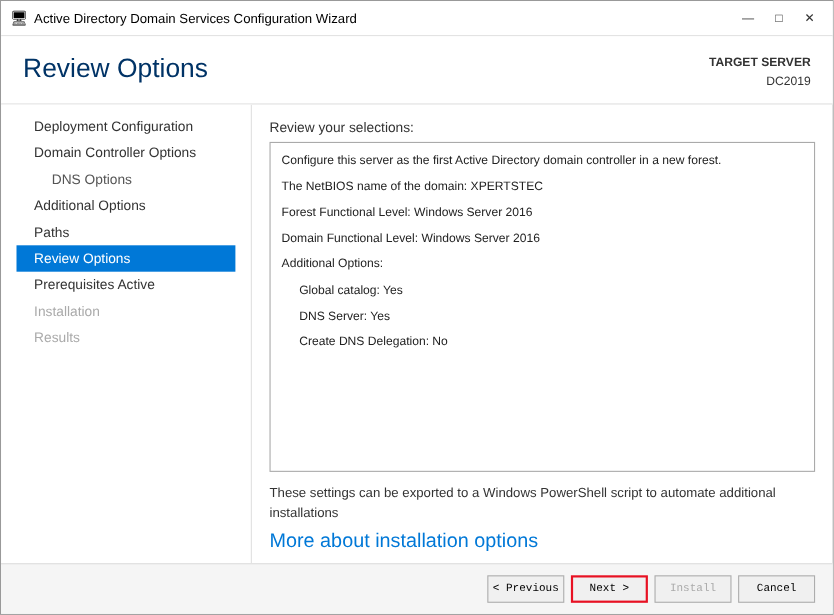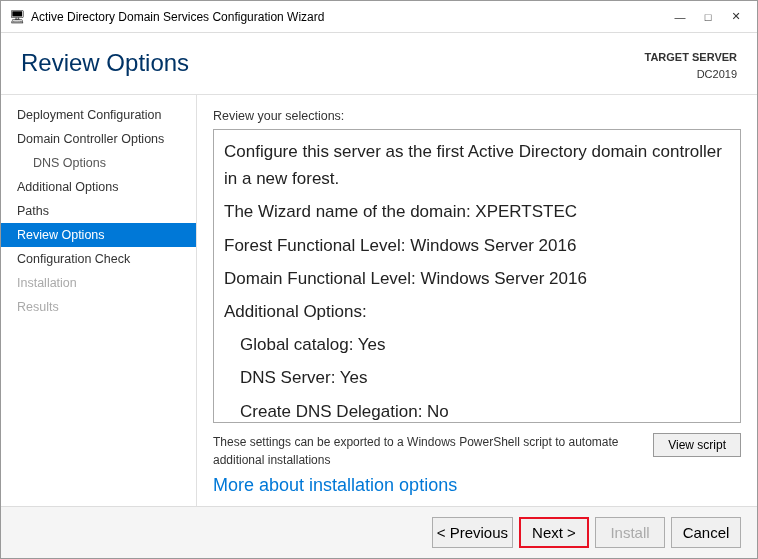--- a/index.html
+++ b/index.html
@@ -90,24 +90,24 @@
 
     
     .main-content {
       display: flex;
       flex: 1;
       overflow: hidden;
     }
 
     
     .sidebar {
-      width: 196px;
+      width: 228px;
       background: #fff;
       border-right: 1px solid #e0e0e0;
-      padding: 8px 0;
+      padding: 8px 14px;
       flex-shrink: 0;
     }
     .sidebar-item {
       padding: 5px 12px 5px 16px;
       font-size: 12.5px;
       color: #333;
       cursor: pointer;
       white-space: nowrap;
     }
     .sidebar-item.active {
@@ -138,21 +138,21 @@
       margin-bottom: 6px;
     }
 
     
     .review-box {
       border: 1px solid #aaa;
       background: #fff;
       flex: 1;
       overflow-y: auto;
       padding: 8px 10px;
-      font-size: 17px;
+      font-size: 11px;
       line-height: 1.6;
       color: #222;
       position: relative;
       min-height: 0;
     }
     .review-box p {
       margin-bottom: 6px;
     }
     .review-box .indent {
       padding-left: 16px;
@@ -171,20 +171,21 @@
       border: 2px solid #f0f0f0;
     }
 
     
     .export-area {
       margin-top: 10px;
       display: flex;
       align-items: flex-start;
       justify-content: space-between;
       gap: 10px;
+      flex-direction: column;
     }
     .export-text {
       font-size: 12px;
       color: #333;
       flex: 1;
       line-height: 1.5;
     }
     .view-script-btn {
       background: #f0f0f0;
       border: 1px solid #999;
@@ -211,26 +212,27 @@
       background: #f5f5f5;
       padding: 10px 16px;
       display: flex;
       justify-content: flex-end;
       gap: 6px;
       flex-shrink: 0;
     }
 
     .footer-btn {
       padding: 5px 4px;
-      font-size: 15px;
+      font-size: 10px;
       border: 1px solid #adadad;
       background: #f0f0f0;
       cursor: pointer;
       color: #000;
       min-width: 70px;
+      font-family: Liberation Mono, monospace;
     }
     .footer-btn.primary-outline {
       border: 2px solid #e81123;
       background: #f0f0f0;
     }
     .footer-btn.disabled {
       color: #aaa;
       cursor: default;
     }
   </style>
@@ -259,42 +261,41 @@
 
   <div class="main-content">
 
     <nav class="sidebar">
       <div class="sidebar-item">Deployment Configuration</div>
       <div class="sidebar-item">Domain Controller Options</div>
       <div class="sidebar-item sub">DNS Options</div>
       <div class="sidebar-item">Additional Options</div>
       <div class="sidebar-item">Paths</div>
       <div class="sidebar-item active">Review Options</div>
-      <div class="sidebar-item">Configuration Check</div>
+      <div class="sidebar-item">Prerequisites Active</div>
       <div class="sidebar-item disabled">Installation</div>
       <div class="sidebar-item disabled">Results</div>
     </nav>
 
     <div class="right-panel">
       <div class="section-label">Review your selections:</div>
 
       <div class="review-box">
         <p>Configure this server as the first Active Directory domain controller in a new forest.</p>
-        <p>The Wizard name of the domain: XPERTSTEC</p>
+        <p>The NetBIOS name of the domain: XPERTSTEC</p>
         <p>Forest Functional Level: Windows Server 2016</p>
         <p>Domain Functional Level: Windows Server 2016</p>
         <p>Additional Options:</p>
         <p class="indent">Global catalog: Yes</p>
         <p class="indent">DNS Server: Yes</p>
         <p class="indent">Create DNS Delegation: No</p>
       </div>
 
       <div class="export-area">
         <div class="export-text">These settings can be exported to a Windows PowerShell script to automate additional installations</div>
-        <button class="view-script-btn">View script</button>
       </div>
 
       <a class="more-link" href="#">More about installation options</a>
     </div>
   </div>
 
   <div class="footer">
     <button class="footer-btn">&lt; Previous</button>
     <button class="footer-btn primary-outline">Next &gt;</button>
     <button class="footer-btn disabled">Install</button>

